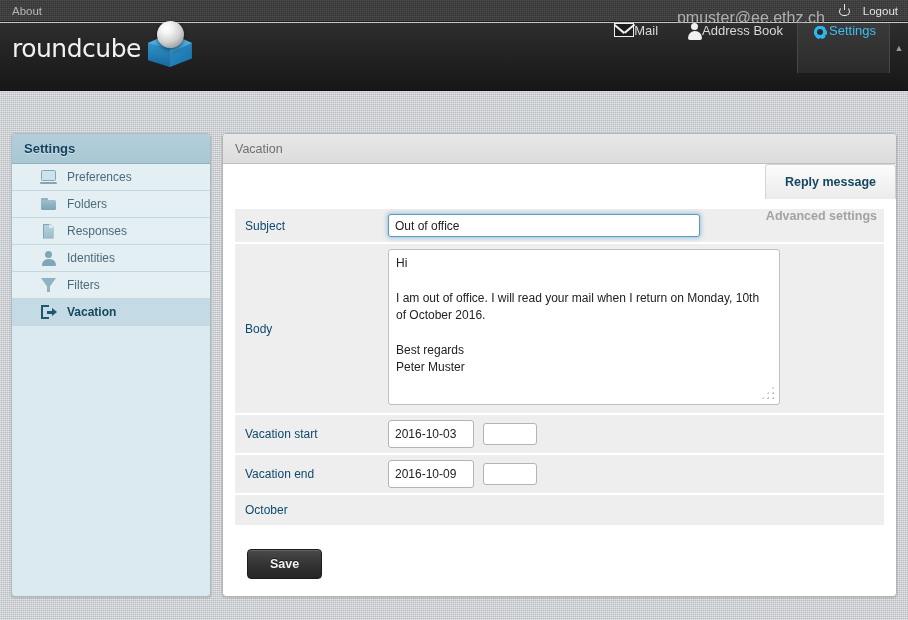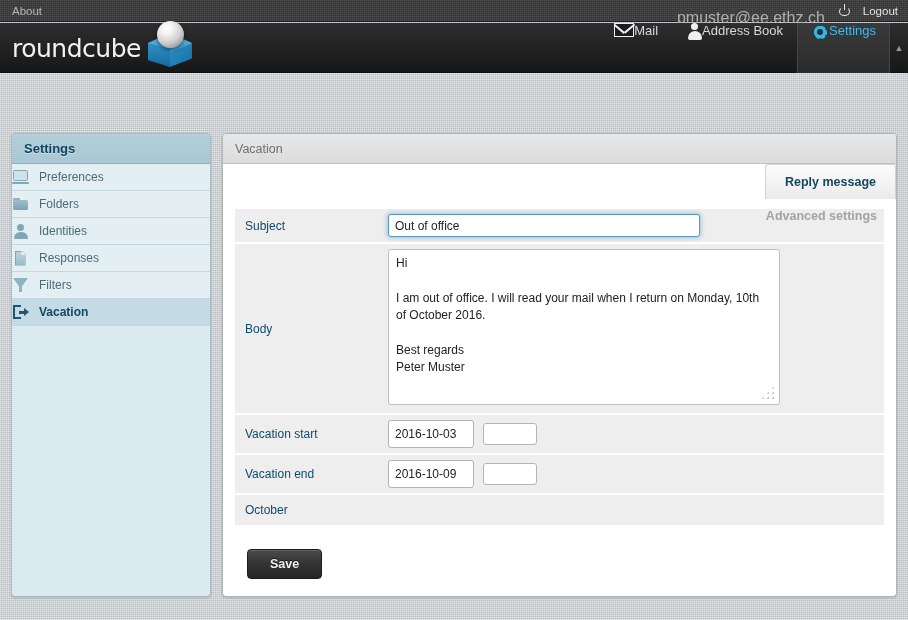--- a/index.html
+++ b/index.html
@@ -78,21 +78,21 @@
     content: "";
     position: absolute;
     left: 4.7px; top: -1px;
     width: 1.6px; height: 6px;
     background: #e8e8e8;
   }
 
   
   #header {
     position: absolute; top: 23px; left: 0;
-    width: 908px; height: 50px;
+    width: 908px; height: 68px;
     background: linear-gradient(to bottom, #2e2e2e 0%, #232323 45%, #171717 100%);
     border-bottom: 1px solid #0d0d0d;
     overflow: visible;
   }
   #logo-wrap {
     position: absolute;
     left: 12px; top: 0px;
     height: 50px;
     display: flex;
     align-items: center;
@@ -266,21 +266,21 @@
     padding-left: 12px;
     font-weight: bold;
     font-size: 13px;
     color: #13435e;
     text-shadow: 0 1px 0 rgba(255,255,255,.45);
   }
   .side-item {
     height: 27px;
     display: flex;
     align-items: center;
-    padding-left: 0;
+    padding-left: 28px;
     gap: 10px;
     border-bottom: 1px solid #c3d8e0;
     color: #4a6b78;
     font-size: 12px;
     cursor: pointer;
     background: #e4eff4;
   }
   .side-item.selected {
     background: #c4dae4;
     font-weight: bold;
@@ -575,33 +575,33 @@
 
   <div class="side-item">
     <span class="si-icon ic-folder">
       <span class="f1"></span>
         <span class="f2"></span>
     </span>
     <span class="side-label">Folders</span>
   </div>
 
   <div class="side-item">
+    <span class="si-icon ic-doc">
+      <span class="d1"></span>
+        <span class="d2"></span>
+    </span>
+    <span class="side-label">Responses</span>
+  </div>
+
+  <div class="side-item">
     <span class="si-icon ic-person">
       <span class="ph"></span>
         <span class="pb"></span>
     </span>
     <span class="side-label">Identities</span>
-  </div>
-
-  <div class="side-item">
-    <span class="si-icon ic-doc">
-      <span class="d1"></span>
-        <span class="d2"></span>
-    </span>
-    <span class="side-label">Responses</span>
   </div>
 
   <div class="side-item">
     <span class="si-icon ic-funnel">
       <span class="fu"></span>
         <span class="fs"></span>
     </span>
     <span class="side-label">Filters</span>
   </div>
 

